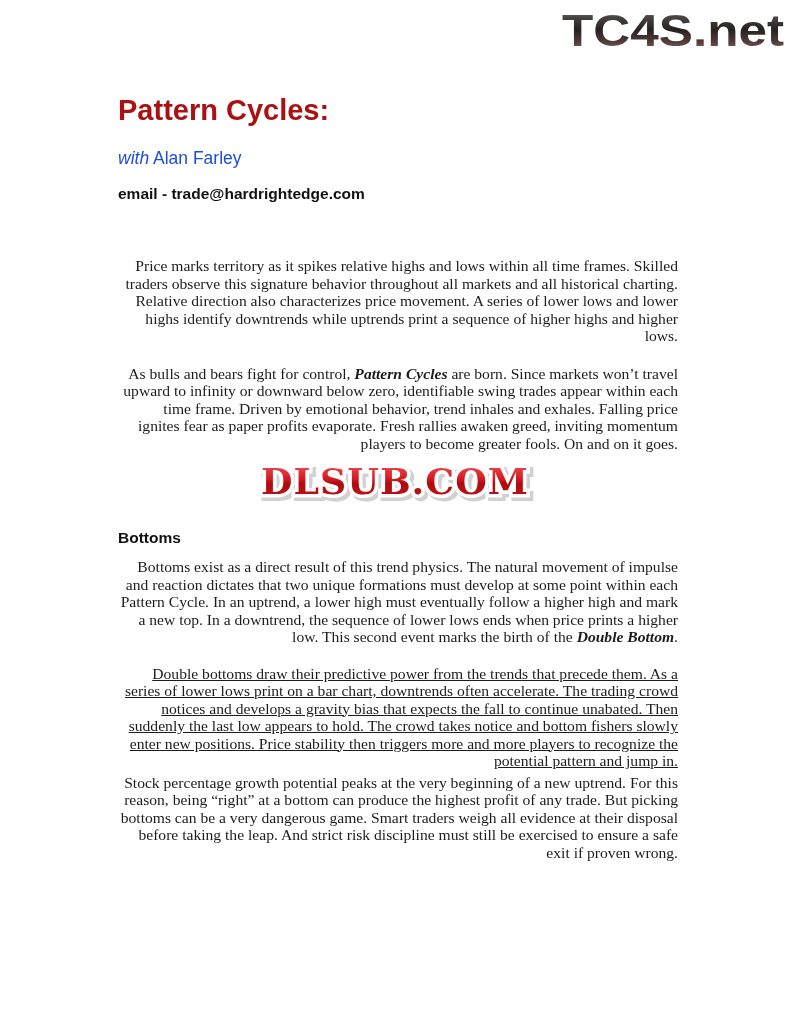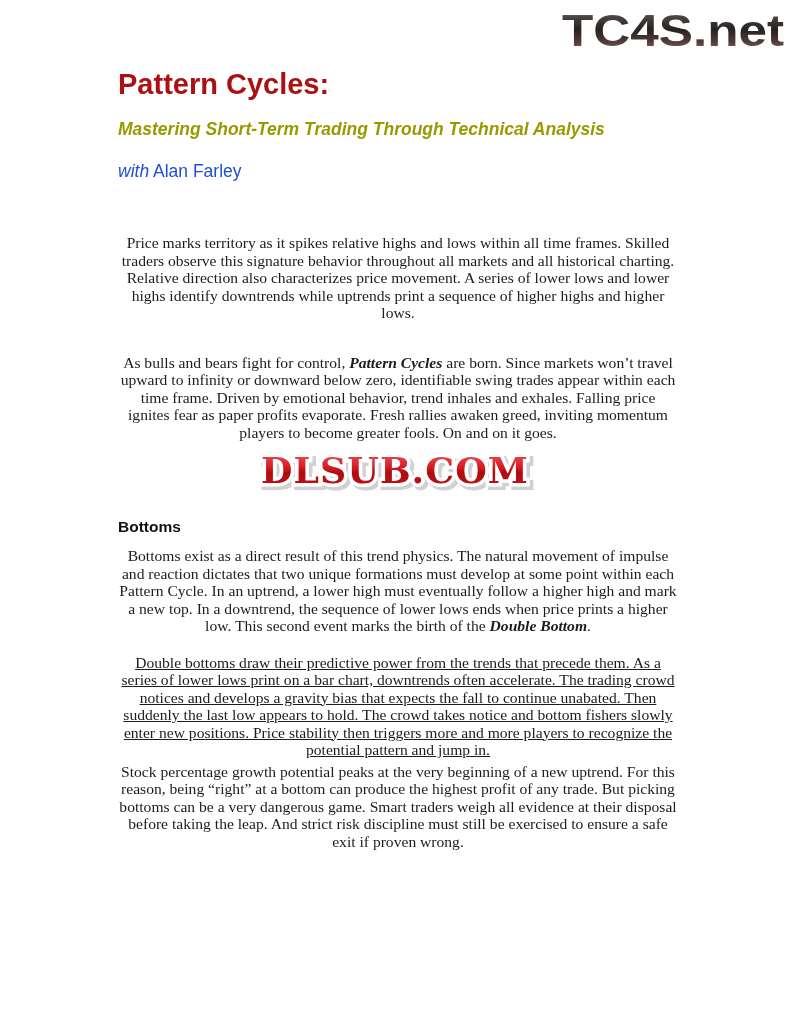--- a/index.html
+++ b/index.html
@@ -14,21 +14,21 @@
   }
   
   .top-logo { position:absolute; top:2px; right:3px; }
   
   .content {
     position:absolute;
     left:118px; top:0;
     width:560px;
   }
   .doc-title {
-    padding-top:69px;
+    padding-top:95px;
     font-family:"Liberation Sans", sans-serif;
     font-weight:bold;
     font-size:29px;
     line-height:30px;
     color:#aa1113;
   }
   .doc-subtitle {
     margin-top:21px;
     font-family:"Liberation Sans", sans-serif;
     font-weight:bold;
@@ -50,25 +50,25 @@
     margin-top:18px;
     font-family:"Liberation Sans", sans-serif;
     font-weight:bold;
     font-size:15.5px;
     line-height:18px;
     color:#111;
   }
   .para {
     font-size:15.6px;
     line-height:17.5px;
-    text-align:center;
+    text-align:right;
     color:#1c1c1c;
   }
   .p1 { margin-top:54px; }
-  .p2 { margin-top:32px; }
+  .p2 { margin-top:20px; }
   .p3 { margin-top:12px; }
   .p4 { margin-top:19px;text-decoration:underline; }
   .p5 { margin-top:4px; }
   .seg-bi { font-weight:bold; font-style:italic; }
   .watermark-wrap {
     margin-top:3px;
     text-align:center;
   }
   .section-heading {
     margin-top:20px;
@@ -101,27 +101,27 @@
         </linearGradient>
       </defs>
       <text x="4" y="44" font-family="Liberation Sans, sans-serif" font-size="44" fill="url(#steelGrad)" textLength="222" lengthAdjust="spacingAndGlyphs">TC4S.net</text>
     </svg>
   </div>
 
   <div class="content">
 
     <h1 class="doc-title">Pattern Cycles:</h1>
 
-    <h2 class="doc-subtitle">Mastering Short-Term Trading Through Technical Analysis</h2>
 
     <div class="byline">
       <span class="prefix">with</span>
       <span>Alan Farley</span>
     </div>
 
+    <div class="email-line">email - trade@hardrightedge.com</div>
 
     <p class="para p1"><span>Price marks territory as it spikes relative highs and lows within all time frames. Skilled traders observe this signature behavior throughout all markets and all historical charting. Relative direction also characterizes price movement. A series of lower lows and lower highs identify downtrends while uptrends print a sequence of higher highs and higher lows.</span></p>
 
     <p class="para p2"><span>As bulls and bears fight for control, </span><span class="seg-bi">Pattern Cycles</span><span> are born. Since markets won’t travel upward to infinity or downward below zero, identifiable swing trades appear within each time frame. Driven by emotional behavior, trend inhales and exhales. Falling price ignites fear as paper profits evaporate. Fresh rallies awaken greed, inviting momentum players to become greater fools. On and on it goes.</span></p>
 
     <div class="watermark-wrap">
       <svg width="292" height="50" viewBox="0 0 292 50">
         <defs>
           <linearGradient id="redGloss" x1="0" y1="0" x2="0" y2="1">
             <stop offset="0%" stop-color="#ef5a5e"></stop>

